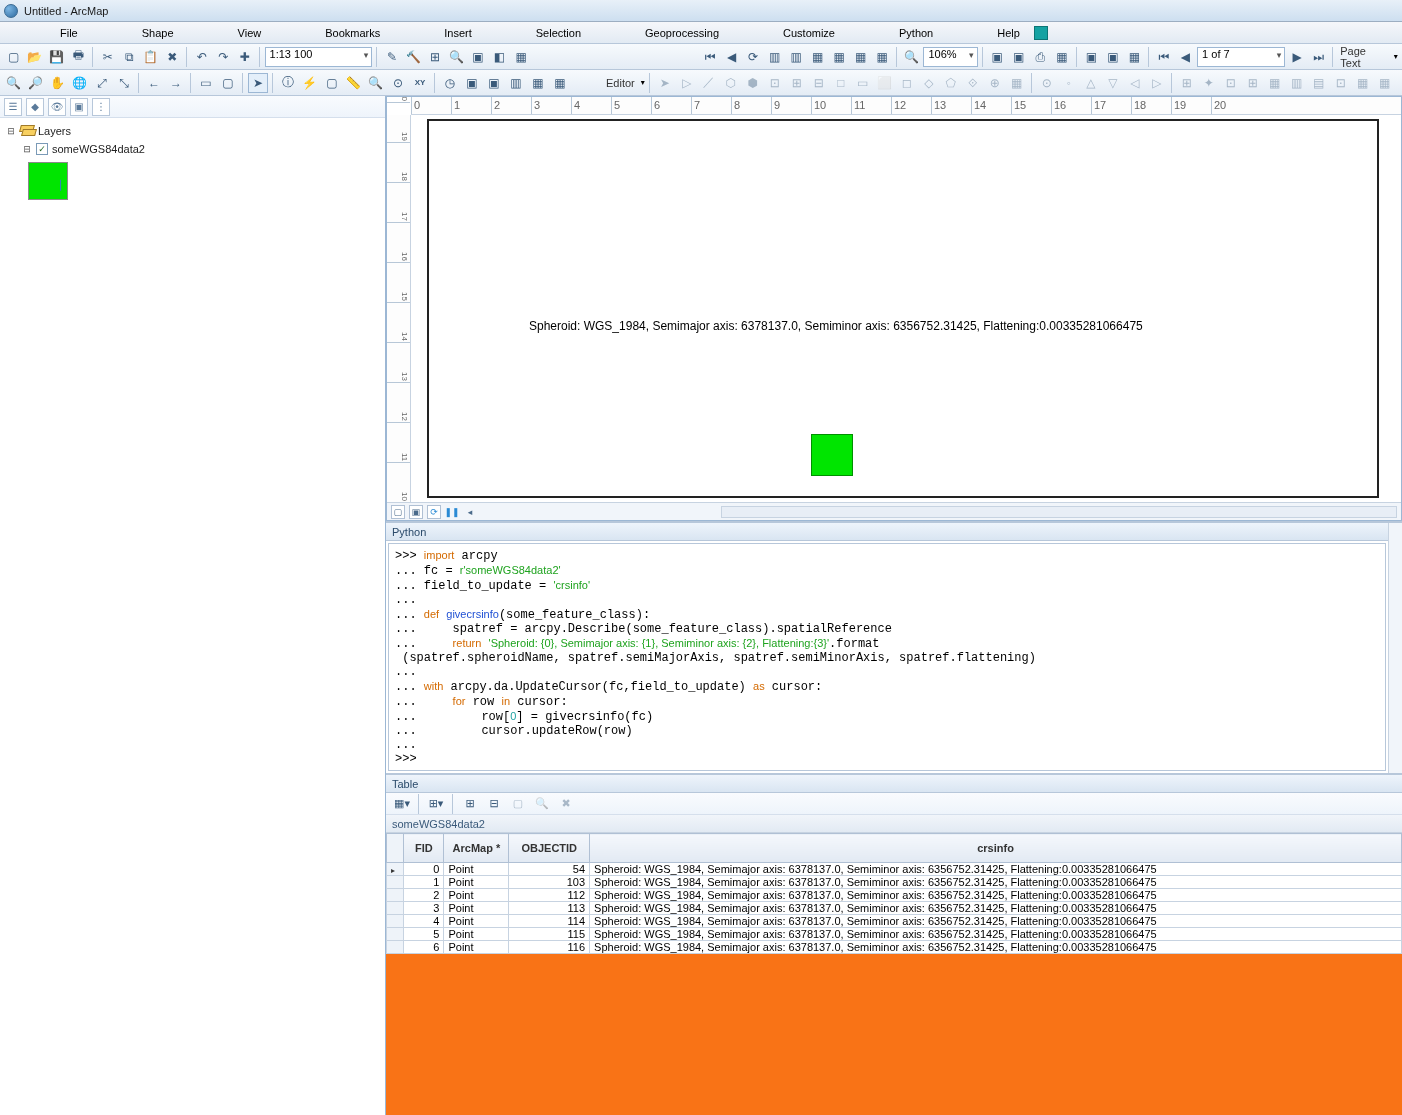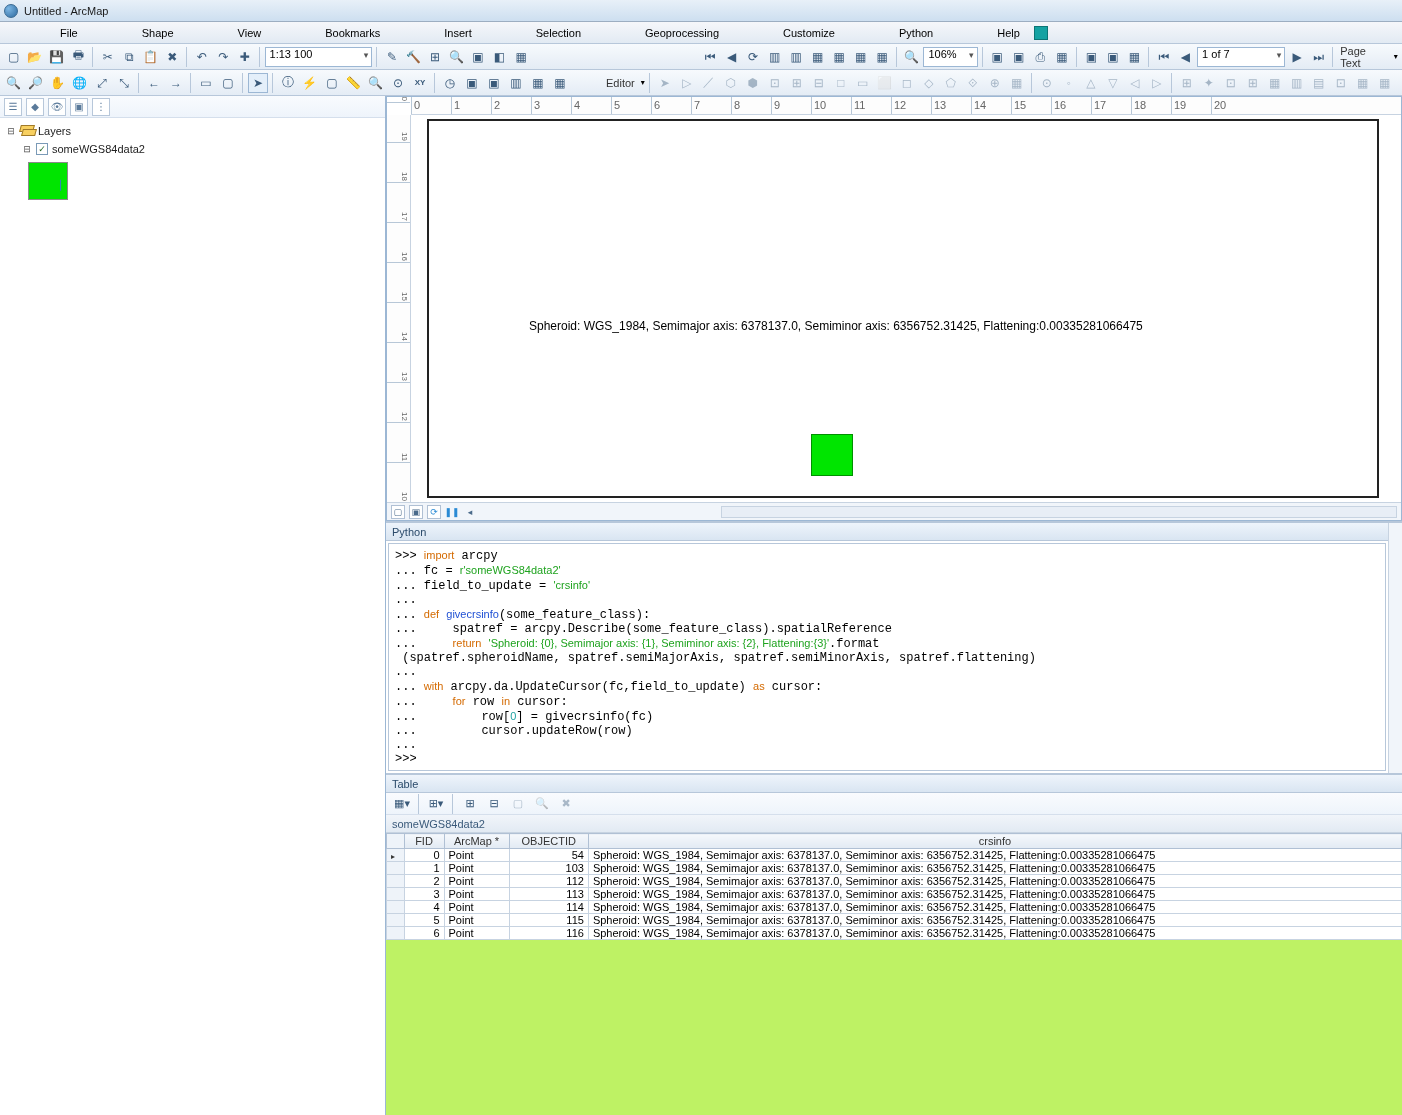--- a/index.html
+++ b/index.html
@@ -64,26 +64,26 @@
 .python-main { flex:1; display:flex; flex-direction:column;}
 .panel-title { height:18px; background:linear-gradient(#eef4fb,#d9e5f2); padding:0 6px; display:flex; align-items:center; color:#2a4a6a; border-bottom:1px solid #b7c7da;}
 .python-body { flex:1; background:#fff; border:1px solid #b7c7da; margin:2px; padding:4px 6px; font-family:"Courier New",monospace; font-size:12px; line-height:14px; color:#000; white-space:pre; overflow:auto;}
 .python-body .kw { color:#d46a00; }
 .python-body .str { color:#1fa31f; }
 .python-body .fn { color:#1f50d4; }
 .python-body .num { color:#1fa3a3; }
 .python-side { width:14px; background:#f1f5fa; border-left:1px solid #c7d3e1;}
 
 
-.table-panel { flex:1; display:flex; flex-direction:column; background:#bef264; border-top:2px solid #b7c7da;}
+.table-panel { flex:1; display:flex; flex-direction:column; background:#f97316; border-top:2px solid #b7c7da;}
 .table-tools { height:22px; background:linear-gradient(#f9fbfe,#eef4fb); display:flex; align-items:center; gap:4px; padding:0 6px; border-bottom:1px solid #d5dfec;}
 .table-tools .tb-btn{font-size:11px;}
 .table-name { height:18px; background:linear-gradient(#f1f5fa,#e2eaf3); padding:0 6px; display:flex; align-items:center; color:#3a5a7a; border-bottom:1px solid #c7d3e1;}
 .attr-table { border-collapse:collapse; width:100%; font-size:10px;}
-.attr-table th { background:linear-gradient(#f5f8fc,#e2eaf3); border:1px solid #b0c0d4; padding:1px 4px; font-weight:normal; color:#333;}
+.attr-table th { background:linear-gradient(#f5f8fc,#e2eaf3); border:1px solid #b0c0d4; padding:8px 4px; font-weight:bold; color:#333;}
 .attr-table td { border:1px solid #c7d3e1; padding:0 4px; background:#fff; height:13px;}
 .attr-table td.num { text-align:right;}
 .row-sel { width:14px; background:#eef3f9 !important; border:1px solid #b0c0d4;}
 .row-sel.cur::before{content:"▸";font-size:8px;color:#333;}
 </style>
 </head>
 <body>
 
 <div class="titlebar">
   <div class="app-icon"></div>

